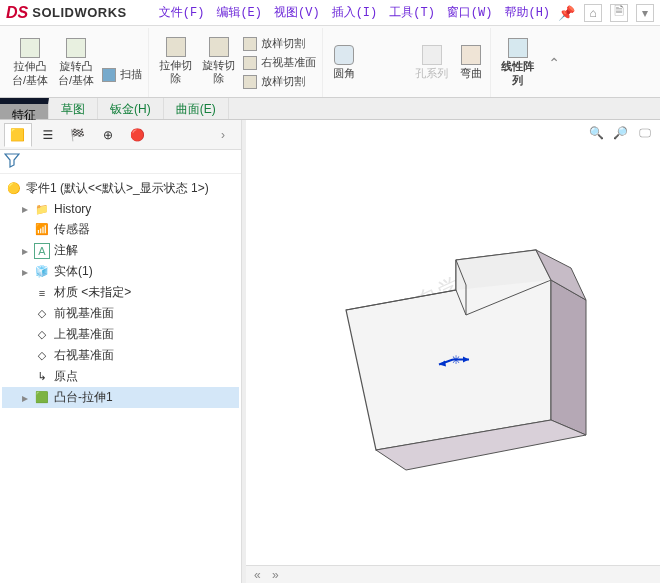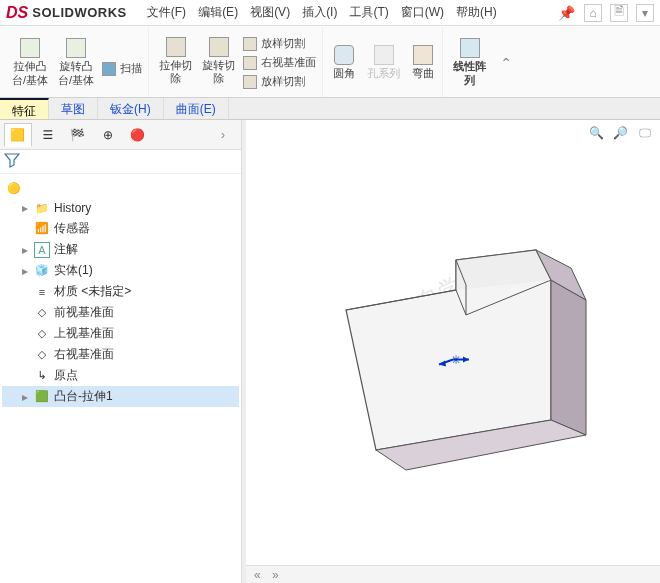--- a/index.html
+++ b/index.html
@@ -1,39 +1,39 @@
 <!DOCTYPE html>
 <html><head>
 <meta charset="utf-8">
 <style>
 * { box-sizing: border-box; margin: 0; padding: 0; font-family: "Microsoft YaHei", sans-serif; }
 body { width: 660px; height: 583px; background: #fff; overflow: hidden; font-size: 12px; color: #333; }
 .titlebar { height: 26px; display: flex; align-items: center; padding: 0 6px; border-bottom: 1px solid #ddd; }
-.logo { display: flex; align-items: center; font-weight: bold; font-size: 13px; color: #cc0033; margin-right: 20px; }
+.logo { display: flex; align-items: center; font-weight: bold; font-size: 13px; color: #cc0033; margin-right: 32px; }
 .logo .ds { font-style: italic; margin-right: 4px; font-size: 16px; }
 .logo .sw { color: #333; letter-spacing: 0.5px; }
 .menubar { display: flex; gap: 12px; flex: 1; }
-.menubar span { color: #404040; cursor: pointer; }
+.menubar span { color: #6d28d9; cursor: pointer; font-family: Liberation Mono, monospace; }
 .pin { color: #3a6; margin: 0 8px; font-size: 14px; }
 .rightbtns { display: flex; gap: 8px; }
 .rightbtns span { width: 18px; height: 18px; border: 1px solid #ccc; display: inline-flex; align-items: center; justify-content: center; color: #888; }
 
 .ribbon { height: 72px; display: flex; border-bottom: 1px solid #d0d0d0; background: #fafafa; padding: 2px 4px 0 4px; gap: 2px; }
 .rgroup { display: flex; flex-direction: column; align-items: center; justify-content: center; padding: 0 4px; border-right: 1px solid #eee; }
 .rbtn { display: flex; flex-direction: column; align-items: center; padding: 2px 4px; color: #444; font-size: 11px; line-height: 1.2; text-align: center; cursor: pointer; }
-.rbtn.disabled { color: #bbb; }
+.rbtn.disabled { color: #bbb; margin-left: 48px; }
 .ico { width: 20px; height: 20px; display: inline-block; border: 1px solid #999; margin-bottom: 2px; background: #e8f0e0; }
 .ico.sm { width: 14px; height: 14px; }
 .smallrow { display: flex; align-items: center; gap: 4px; font-size: 11px; color: #444; padding: 1px 2px; }
 .smallrow .ico { margin-bottom: 0; }
 .expand { display: flex; align-items: center; color: #888; font-size: 14px; padding: 0 4px; }
 
 .tabbar { height: 22px; display: flex; background: #eee; border-bottom: 1px solid #ccc; }
-.tab { padding: 3px 12px; font-size: 12px; color: #1d4ed8; border-right: 1px solid #ddd; cursor: pointer; }
-.tab.active { background: #fef9c3; color: #000; border-top: 2px solid #0f172a; }
+.tab { padding: 3px 12px; font-size: 12px; color: #15803d; border-right: 1px solid #ddd; cursor: pointer; }
+.tab.active { background: #a3a3a3; color: #000; border-top: 6px solid #0f172a; }
 
 .main { display: flex; height: calc(583px - 26px - 72px - 22px); }
 .leftpanel { width: 242px; background: #fff; border-right: 1px solid #ddd; display: flex; flex-direction: column; position: relative; }
 .tabicons { height: 30px; display: flex; align-items: center; border-bottom: 1px solid #ddd; padding: 0 4px; gap: 2px; background: #f5f5f5; }
 .tabicon { width: 28px; height: 24px; display: flex; align-items: center; justify-content: center; border: 1px solid transparent; cursor: pointer; }
 .tabicon.active { background: #fff; border: 1px solid #ccc; border-bottom-color: #fff; }
 .tabicon.more { margin-left: auto; color: #888; }
 .filterbar { height: 24px; border-bottom: 1px solid #eee; padding: 2px 4px; }
 .funnel { width: 16px; height: 16px; display: inline-block; }
 .tree { flex: 1; overflow: auto; padding: 4px 2px; }
@@ -85,21 +85,21 @@
       <div class="rbtn">
           <span class="ico"></span>
           <span style="white-space:pre">拉伸凸
 台/基体</span>
         </div>
       <div class="rbtn">
           <span class="ico"></span>
           <span style="white-space:pre">旋转凸
 台/基体</span>
         </div>
-      <div style="display:flex;flex-direction:column;gap:12px;margin-top:24px;">
+      <div style="display:flex;flex-direction:column;gap:12px;justify-content:center;margin-top:24px;">
         <div class="smallrow">
             <span class="ico sm" style="background:#7ac;"></span>
             <span>扫描</span>
           </div>
       </div>
     </div>
   </div>
   <div class="rgroup">
     <div style="display:flex;gap:2px;">
       <div class="rbtn">
@@ -172,20 +172,21 @@
     <div class="filterbar">
       <span class="funnel">
         <svg viewBox="0 0 16 16" width="16" height="16">
             <path d="M1 2 h14 l-5 6 v5 l-4 2 v-7 z" fill="none" stroke="#3a77a8" stroke-width="1.2"></path>
           </svg>
       </span>
     </div>
     <div class="tree">
       <div class="treeitem">
         <span class="treeicon">🟡</span>
+        <span>零件1  (默认&lt;&lt;默认&gt;_显示状态 1&gt;)</span>
       </div>
       <div id="tree-body">
           <div class="treeitem indent1">
             <span class="arrow">▸</span>
             <span class="treeicon">📁</span>
             <span>History</span>
           </div>
           <div class="treeitem indent1">
             <span class="arrow"></span>
             <span class="treeicon">📶</span>

